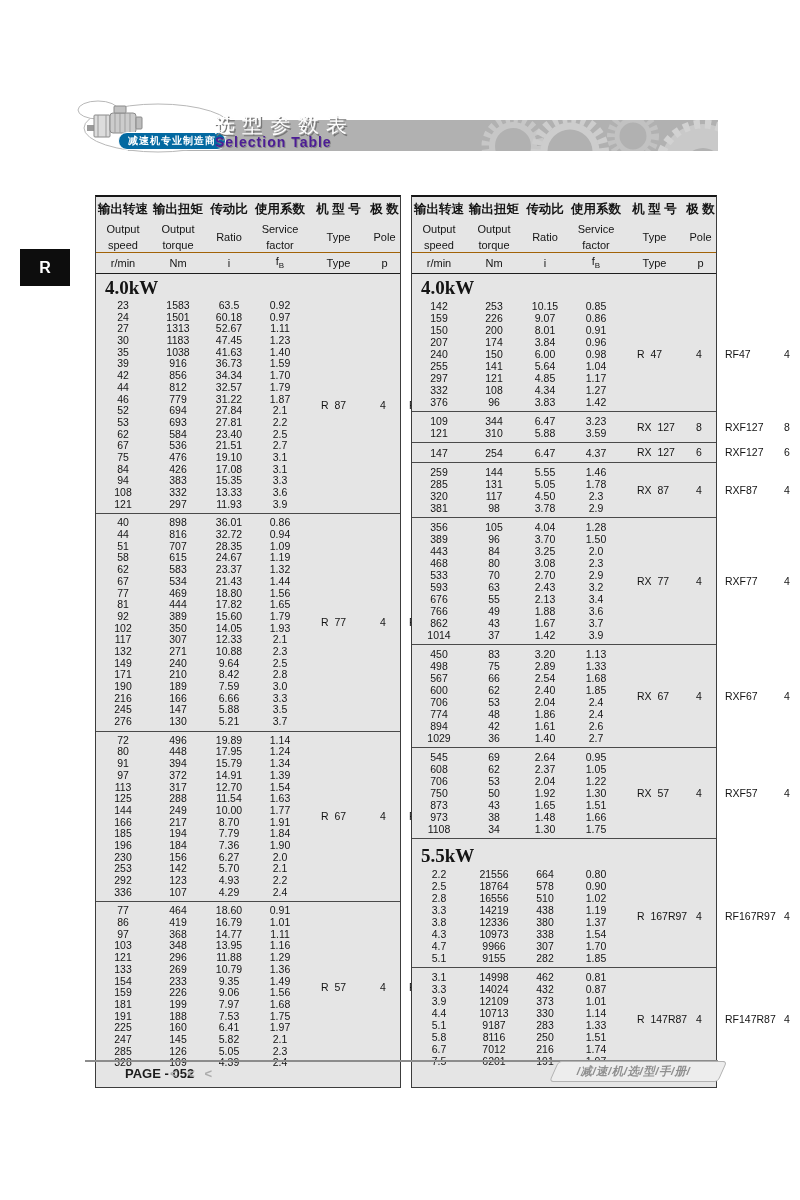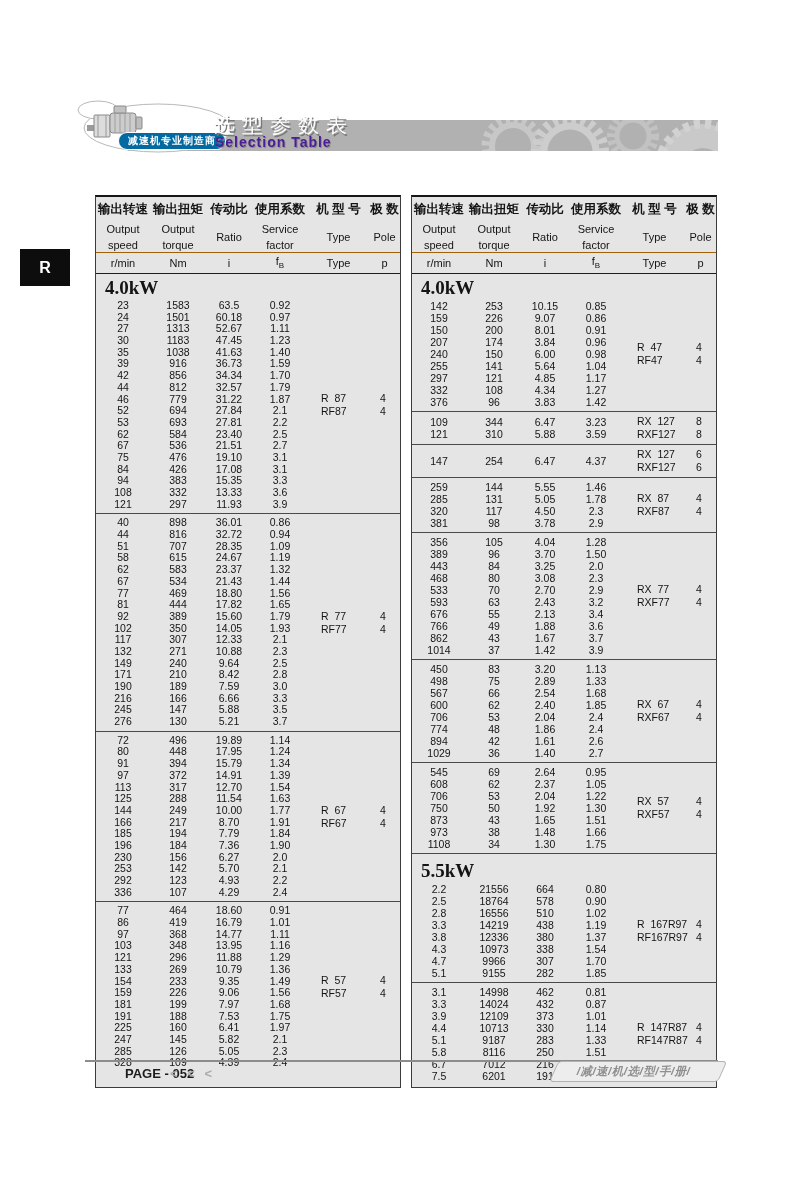--- a/index.html
+++ b/index.html
@@ -42,21 +42,21 @@
   .power { font-family:"Liberation Serif", serif; font-size:19px; font-weight:bold;
     height:26px; padding:3px 0 0 9px; }
   .sep { border-top:1px solid #4a4a4a; margin:3px 0; height:0; }
 
   .block { display:flex; align-items:center; }
   .rows { width:212px; }
   .drow { display:grid; grid-template-columns:54px 56px 46px 56px; }
   .ptable.left  .drow { height:11.7px; font-size:10.5px; line-height:11.7px; }
   .ptable.right .drow { height:12px;   font-size:10.5px; line-height:12px; }
   .dcell { text-align:center; }
-  .models { flex:1; display:flex; flex-direction:column; }
+  .models { flex:1; display:flex; }
   .mline { display:flex; font-size:10.5px; line-height:13px; }
   .mtype { width:62px; padding-left:13px; white-space:pre; }
   .mpole { width:26px; text-align:center; }
 
   
   .foot-line { position:absolute; left:85px; top:1060px; width:633px; border-top:2px solid #8c8c8c; }
   .page-label { position:absolute; left:85px; top:1066px; font-size:13px; font-weight:bold; color:#1c1c1c;padding-left:40px; }
   .chevrons { position:absolute; left:170px; top:1066px; font-size:13px; font-weight:bold;
     color:#ababab; letter-spacing:3px; }
   .handbook { position:absolute; left:549px; top:1061px; width:169px; height:21px;font-style:italic; }

